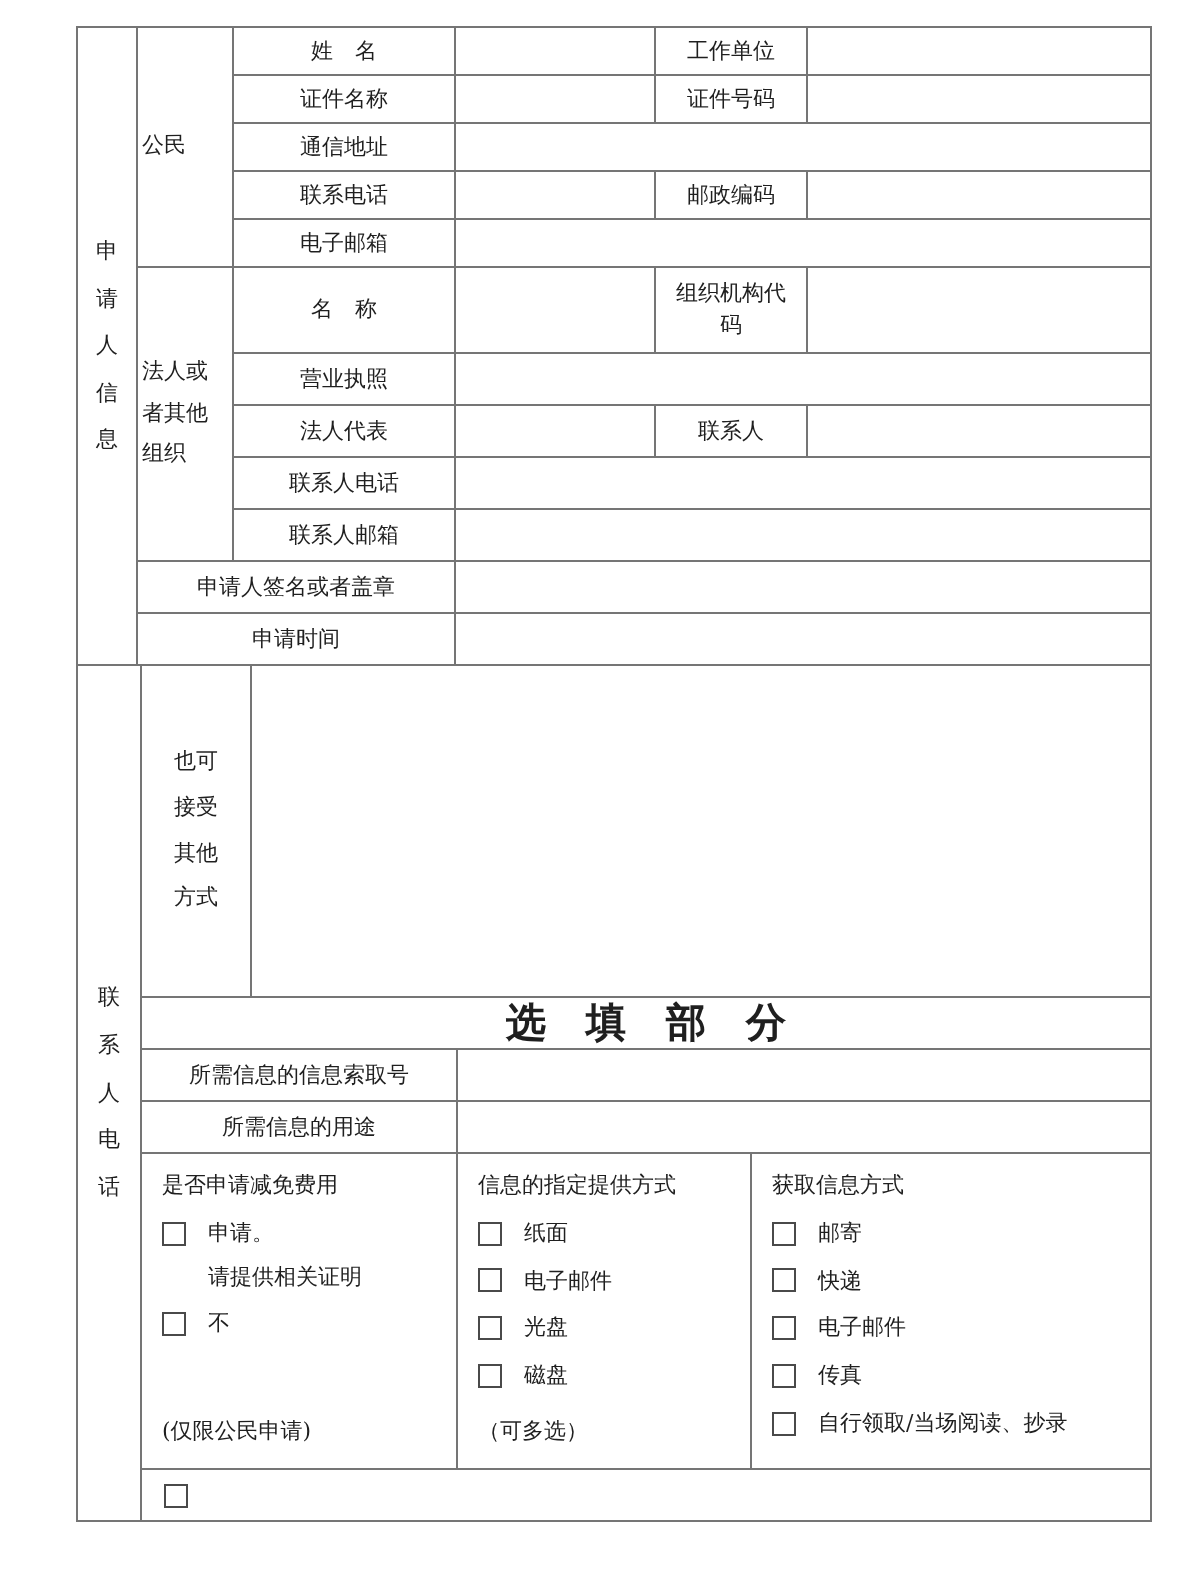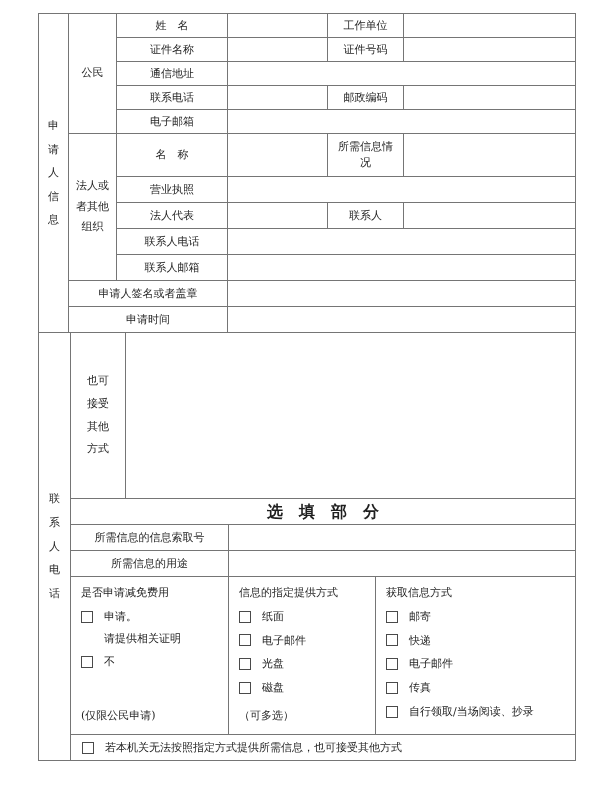--- a/index.html
+++ b/index.html
@@ -20,26 +20,26 @@
   }
   .r24{height:24px;}
   .r26{height:26px;padding-left:24px;}
   .r43{height:43px;}
   .r166{height:166px;}
   .r158{height:158px;}
   .lbl{text-align:center;}
   .val{background:#ffffff;}
   .vcell{text-align:center;padding:0;}
   .vtext{display:inline-block;width:1em;line-height:2.15;text-align:center;}
-  .group-cell{text-align:center;padding:0 2px;line-height:1.9;}
+  .group-cell{padding:0 2px;line-height:1.9;}
   .wrap2{display:inline-block;width:30px;line-height:2.05;text-align:center;vertical-align:middle;}
   .wrap4{display:inline-block;width:58px;line-height:1.5;text-align:center;vertical-align:middle;}
   .desc-cell{text-align:center;padding:0;}
   .opt-header{
-    text-align:center;font-weight:bold;font-size:16px;
+    text-align:center;font-weight:bold;font-size:20px;
     letter-spacing:1em;text-indent:1em;
   }
   .opt-cell{vertical-align:top;padding:0;margin-top:20px;}
   .opt-col{
     display:flex;flex-direction:column;
     height:152px;box-sizing:border-box;
     padding:9px 6px 6px 10px;
   }
   .opt-title{flex:none;}
   .opt-row{display:flex;align-items:center;margin-top:10px;flex:none;}
@@ -94,21 +94,21 @@
         <td class="val"></td>
       </tr>
       <tr class="r24">
         <td class="lbl">电子邮箱</td>
         <td class="val" colspan="3"></td>
       </tr>
       <tr class="r43">
         <td class="group-cell" rowspan="5">法人或者其他组织</td>
         <td class="lbl">名　称</td>
         <td class="val"></td>
-        <td class="lbl"><span class="wrap4">所需信息情况</span></td>
+        <td class="lbl"><span class="wrap4">组织机构代码</span></td>
         <td class="val"></td>
       </tr>
       <tr class="r26">
         <td class="lbl">营业执照</td>
         <td class="val" colspan="3"></td>
       </tr>
       <tr class="r26">
         <td class="lbl">法人代表</td>
         <td class="val"></td>
         <td class="lbl">联系人</td>
@@ -220,21 +220,20 @@
               <span>自行领取/当场阅读、抄录</span>
             </div>
 
           </div>
         </td>
       </tr>
       <tr class="r26">
         <td class="note-cell" colspan="4">
           <div class="note-inner">
             <span class="cb"></span>
-            <span>若本机关无法按照指定方式提供所需信息，也可接受其他方式</span>
           </div>
         </td>
       </tr>
     </tbody>
       </table>
 
   </div>
 </div>
 
 </body></html>

